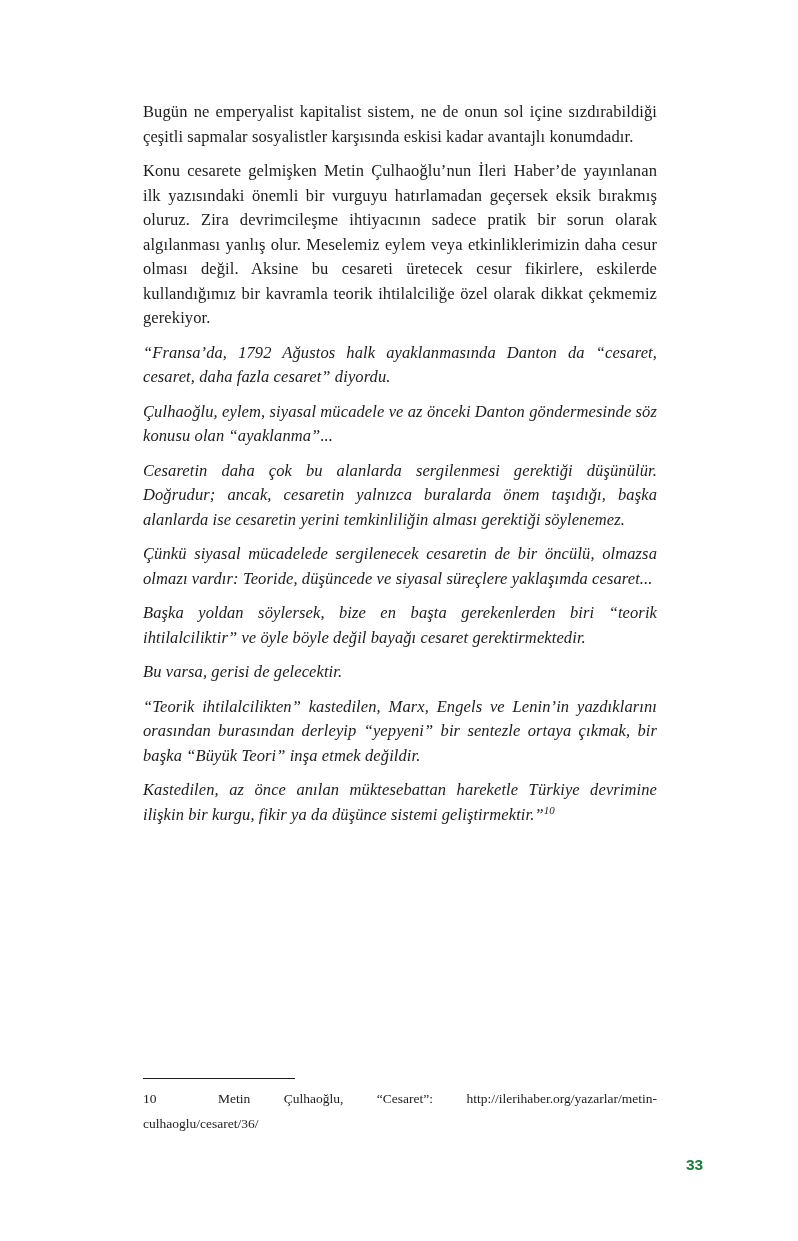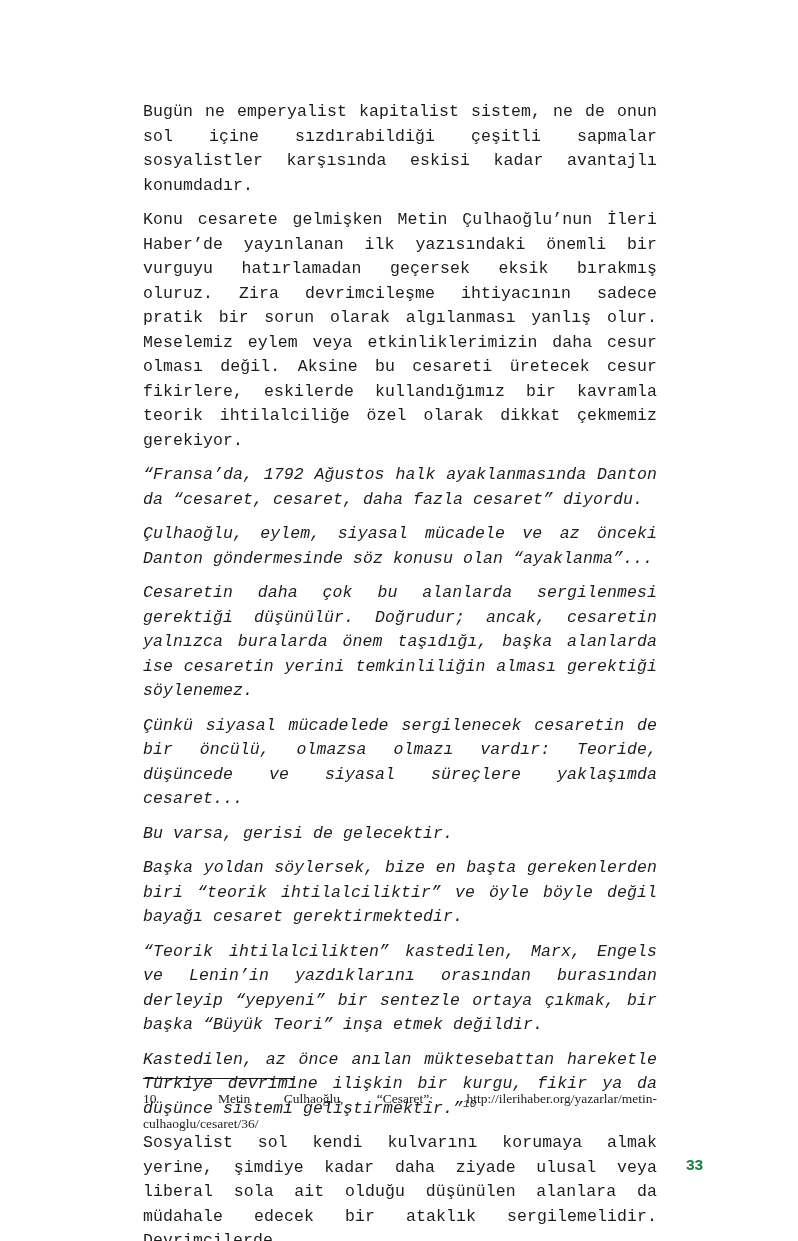--- a/index.html
+++ b/index.html
@@ -22,21 +22,20 @@
     left: 143px;
     top: 100px;
     width: 514px;
   }
   .text-block p {
     margin: 0 0 10px 0;
     font-size: 16.5px;
     line-height: 24.5px;
     text-align: justify;
     letter-spacing: 0.1px;
-    font-family: Liberation Mono, monospace;
   }
   .text-block p.italic {
     font-style: italic;
   }
   .fn-marker {
     font-size: 11px;
     line-height: 0;
     vertical-align: super;
     font-style: italic;
   }
@@ -77,27 +76,26 @@
 
 <div class="page">
 
   <div class="text-block">
     <p>Bugün ne emperyalist kapitalist sistem, ne de onun sol içine sızdırabildiği çeşitli sapmalar sosyalistler karşısında eskisi kadar avantajlı konumdadır.</p>
     <p>Konu cesarete gelmişken Metin Çulhaoğlu’nun İleri Haber’de yayınlanan ilk yazısındaki önemli bir vurguyu hatırlamadan geçersek eksik bırakmış oluruz. Zira devrimcileşme ihtiyacının sadece pratik bir sorun olarak algılanması yanlış olur. Meselemiz eylem veya etkinliklerimizin daha cesur olması değil. Aksine bu cesareti üretecek cesur fikirlere, eskilerde kullandığımız bir kavramla teorik ihtilalciliğe özel olarak dikkat çekmemiz gerekiyor.</p>
     <p class="italic">“Fransa’da, 1792 Ağustos halk ayaklanmasında Danton da “cesaret, cesaret, daha fazla cesaret” diyordu.</p>
     <p class="italic">Çulhaoğlu, eylem, siyasal mücadele ve az önceki Danton göndermesinde söz konusu olan “ayaklanma”...</p>
     <p class="italic">Cesaretin daha çok bu alanlarda sergilenmesi gerektiği düşünülür. Doğrudur; ancak, cesaretin yalnızca buralarda önem taşıdığı, başka alanlarda ise cesaretin yerini temkinliliğin alması gerektiği söylenemez.</p>
     <p class="italic">Çünkü siyasal mücadelede sergilenecek cesaretin de bir öncülü, olmazsa olmazı vardır: Teoride, düşüncede ve siyasal süreçlere yaklaşımda cesaret...</p>
+    <p class="italic">Başka yoldan söylersek, bize en başta gerekenlerden biri “teorik ihtilalciliktir” ve öyle böyle değil bayağı cesaret gerektirmektedir.</p>
     <p class="italic">Bu varsa, gerisi de gelecektir.</p>
-    <p class="italic">Başka yoldan söylersek, bize en başta gerekenlerden biri “teorik ihtilalciliktir” ve öyle böyle değil bayağı cesaret gerektirmektedir.</p>
     <p class="italic">“Teorik ihtilalcilikten” kastedilen, Marx, Engels ve Lenin’in yazdıklarını orasından burasından derleyip “yepyeni” bir sentezle ortaya çıkmak, bir başka “Büyük Teori” inşa etmek değildir.</p>
     <p class="italic">
       <span>Kastedilen, az önce anılan müktesebattan hareketle Türkiye devrimine ilişkin bir kurgu, fikir ya da düşünce sistemi geliştirmektir.”</span><sup class="fn-marker">10</sup>
     </p>
-    <p>Sosyalist sol kendi kulvarını korumaya almak yerine, şimdiye kadar daha ziyade ulusal veya liberal sola ait olduğu düşünülen alanlara da müdahale edecek bir ataklık sergilemelidir. Devrimcilerde</p>
   </div>
 
   <div class="footnote-area">
     <div class="footnote-rule"></div>
     <div class="footnote-text">
       <span class="fn-num">10</span><span>Metin Çulhaoğlu, “Cesaret”: http://ilerihaber.org/yazarlar/metin-culhaoglu/cesaret/36/</span>
     </div>
   </div>
 
   <div class="page-number">33</div>

